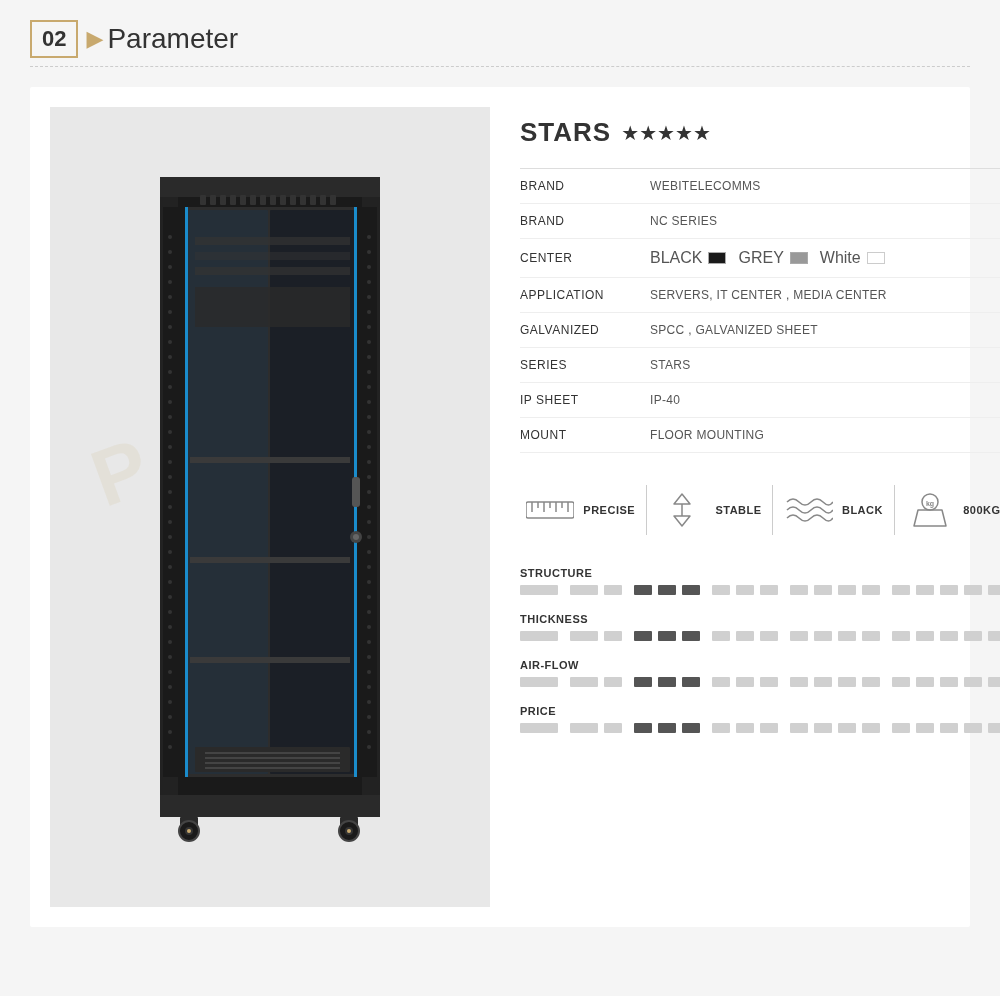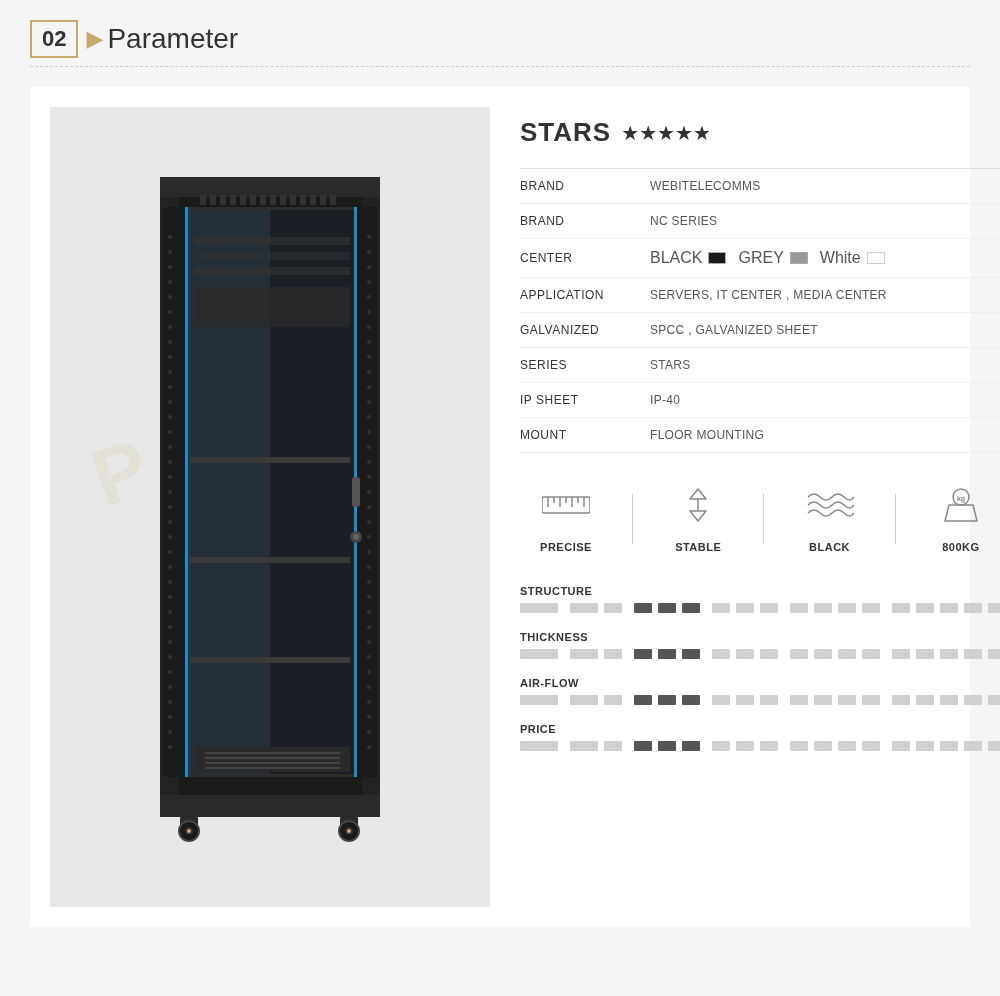--- a/index.html
+++ b/index.html
@@ -144,23 +144,23 @@
     
     .features-row {
       display: flex;
       align-items: center;
       justify-content: space-around;
       margin: 22px 0;
       padding: 10px 0;
     }
     .feature-item {
       display: flex;
-      flex-direction: column;
-      align-items: center;
-      gap: 16px;
+      flex-direction: row;
+      align-items: center;
+      gap: 8px;
     }
     .feature-icon {
       width: 50px;
       height: 40px;
       display: flex;
       align-items: center;
       justify-content: center;
     }
     .feature-label {
       font-size: 11px;

